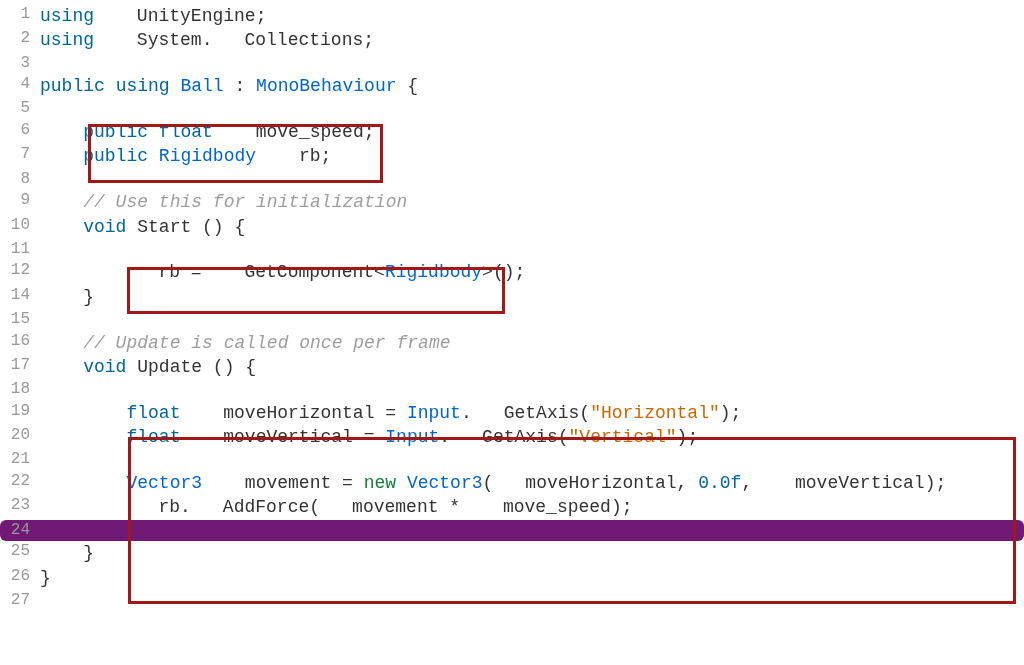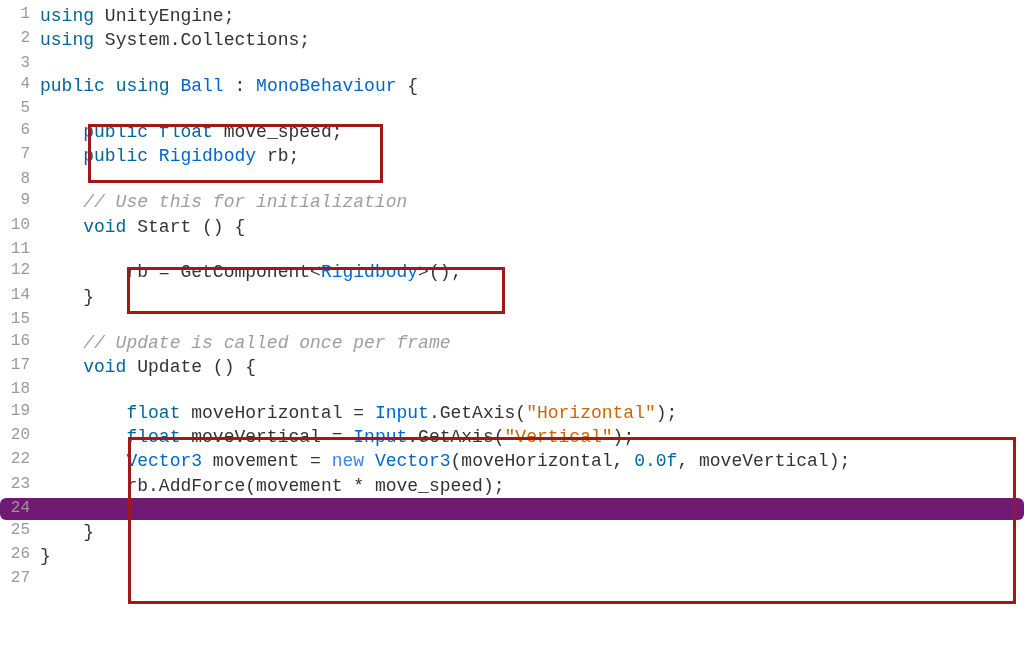--- a/index.html
+++ b/index.html
@@ -39,28 +39,28 @@
     .highlight-line {
       background: #701a75;
       border-radius: 6px;
     }
     .kw-using { color: #006699; }
     .kw-public { color: #006699; text-align: right; }
     .kw-private { color: #006699; }
     .kw-class { color: #006699; }
     .kw-void { color: #006699; }
     .kw-float { color: #006699; }
-    .kw-new { color: #3b82f6; }
+    .kw-new { color: #15803d; }
     .type-name { color: #0066cc; }
     .class-name { color: #0066cc; }
     .comment { color: #9e9e9e; font-style: italic; }
     .string { color: #cc6600; }
     .number { color: #0369a1; }
     .method-name { color: #333333; }
-    .ident { color: #333333; }
+    .ident { color: #333333; margin-left: 32px; }
     .punct { color: #333333; }
 
     .red-box {
       border: 3px solid #a01818;
       position: absolute;
     }
     .box1 {
       left: 88px;
       top: 124px;
       width: 295px;
@@ -95,20 +95,21 @@
     <div class="code-line"><span class="line-number">10</span><span class="line-content"><span class="punct">    </span><span class="kw-void">void</span><span class="punct"> </span><span class="method-name">Start</span><span class="punct"> () {</span></span></div>
     <div class="code-line"><span class="line-number">11</span><span class="line-content"></span></div>
     <div class="code-line"><span class="line-number">12</span><span class="line-content"><span class="punct">        </span><span class="ident">rb</span><span class="punct"> = </span><span class="ident">GetComponent</span><span class="punct">&lt;</span><span class="type-name">Rigidbody</span><span class="punct">&gt;();</span></span></div>
     <div class="code-line"><span class="line-number">14</span><span class="line-content"><span class="punct">    }</span></span></div>
     <div class="code-line"><span class="line-number">15</span><span class="line-content"></span></div>
     <div class="code-line"><span class="line-number">16</span><span class="line-content"><span class="punct">    </span><span class="comment">// Update is called once per frame</span></span></div>
     <div class="code-line"><span class="line-number">17</span><span class="line-content"><span class="punct">    </span><span class="kw-void">void</span><span class="punct"> </span><span class="method-name">Update</span><span class="punct"> () {</span></span></div>
     <div class="code-line"><span class="line-number">18</span><span class="line-content"></span></div>
     <div class="code-line"><span class="line-number">19</span><span class="line-content"><span class="punct">        </span><span class="kw-float">float</span><span class="punct"> </span><span class="ident">moveHorizontal</span><span class="punct"> = </span><span class="type-name">Input</span><span class="punct">.</span><span class="ident">GetAxis</span><span class="punct">(</span><span class="string">"Horizontal"</span><span class="punct">);</span></span></div>
     <div class="code-line"><span class="line-number">20</span><span class="line-content"><span class="punct">        </span><span class="kw-float">float</span><span class="punct"> </span><span class="ident">moveVertical</span><span class="punct"> = </span><span class="type-name">Input</span><span class="punct">.</span><span class="ident">GetAxis</span><span class="punct">(</span><span class="string">"Vertical"</span><span class="punct">);</span></span></div>
+    <div class="code-line"><span class="line-number">21</span><span class="line-content"></span></div>
     <div class="code-line"><span class="line-number">22</span><span class="line-content"><span class="punct">        </span><span class="type-name">Vector3</span><span class="punct"> </span><span class="ident">movement</span><span class="punct"> = </span><span class="kw-new">new</span><span class="punct"> </span><span class="type-name">Vector3</span><span class="punct">(</span><span class="ident">moveHorizontal</span><span class="punct">, </span><span class="number">0.0f</span><span class="punct">, </span><span class="ident">moveVertical</span><span class="punct">);</span></span></div>
     <div class="code-line"><span class="line-number">23</span><span class="line-content"><span class="punct">        </span><span class="ident">rb</span><span class="punct">.</span><span class="ident">AddForce</span><span class="punct">(</span><span class="ident">movement</span><span class="punct"> * </span><span class="ident">move_speed</span><span class="punct">);</span></span></div>
     <div class="code-line highlight-line"><span class="line-number">24</span><span class="line-content"></span></div>
     <div class="code-line"><span class="line-number">25</span><span class="line-content"><span class="punct">    }</span></span></div>
     <div class="code-line"><span class="line-number">26</span><span class="line-content"><span class="punct">}</span></span></div>
     <div class="code-line"><span class="line-number">27</span><span class="line-content"></span></div>
   </div>
 
 <div class="red-box box1"></div>
 <div class="red-box box2"></div>

